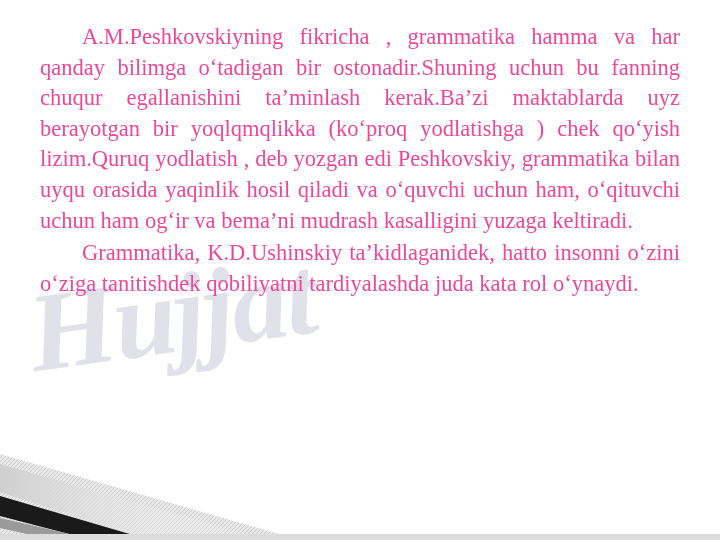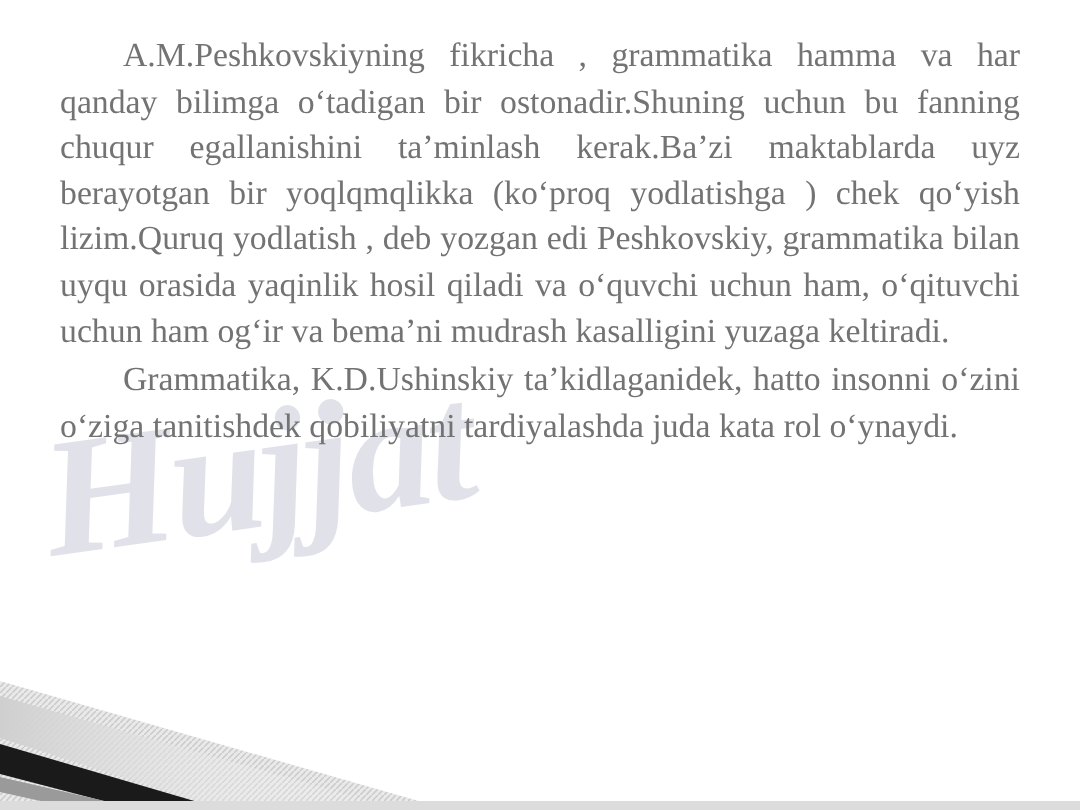--- a/index.html
+++ b/index.html
@@ -49,21 +49,21 @@
   }
   .content {
     position: relative;
     z-index: 2;
     padding: 22px 40px 0 40px;
   }
   p.para {
     margin: 0 0 0 0;
     font-size: 22.5px;
     line-height: 1.36;
-    color: #737373;
+    color: #ec4899;
     text-align: justify;
     text-indent: 42px;
     text-justify: inter-word;
   }
   p.para + p.para {
     margin-top: 2px;
   }
   
 </style>
 </head>

